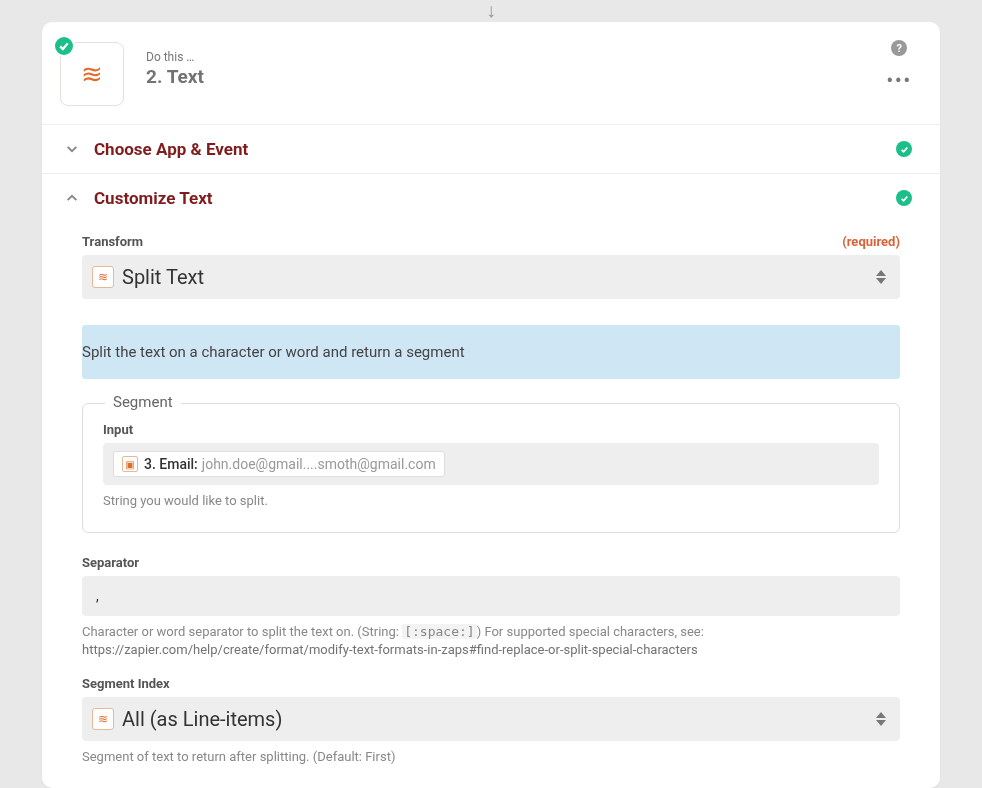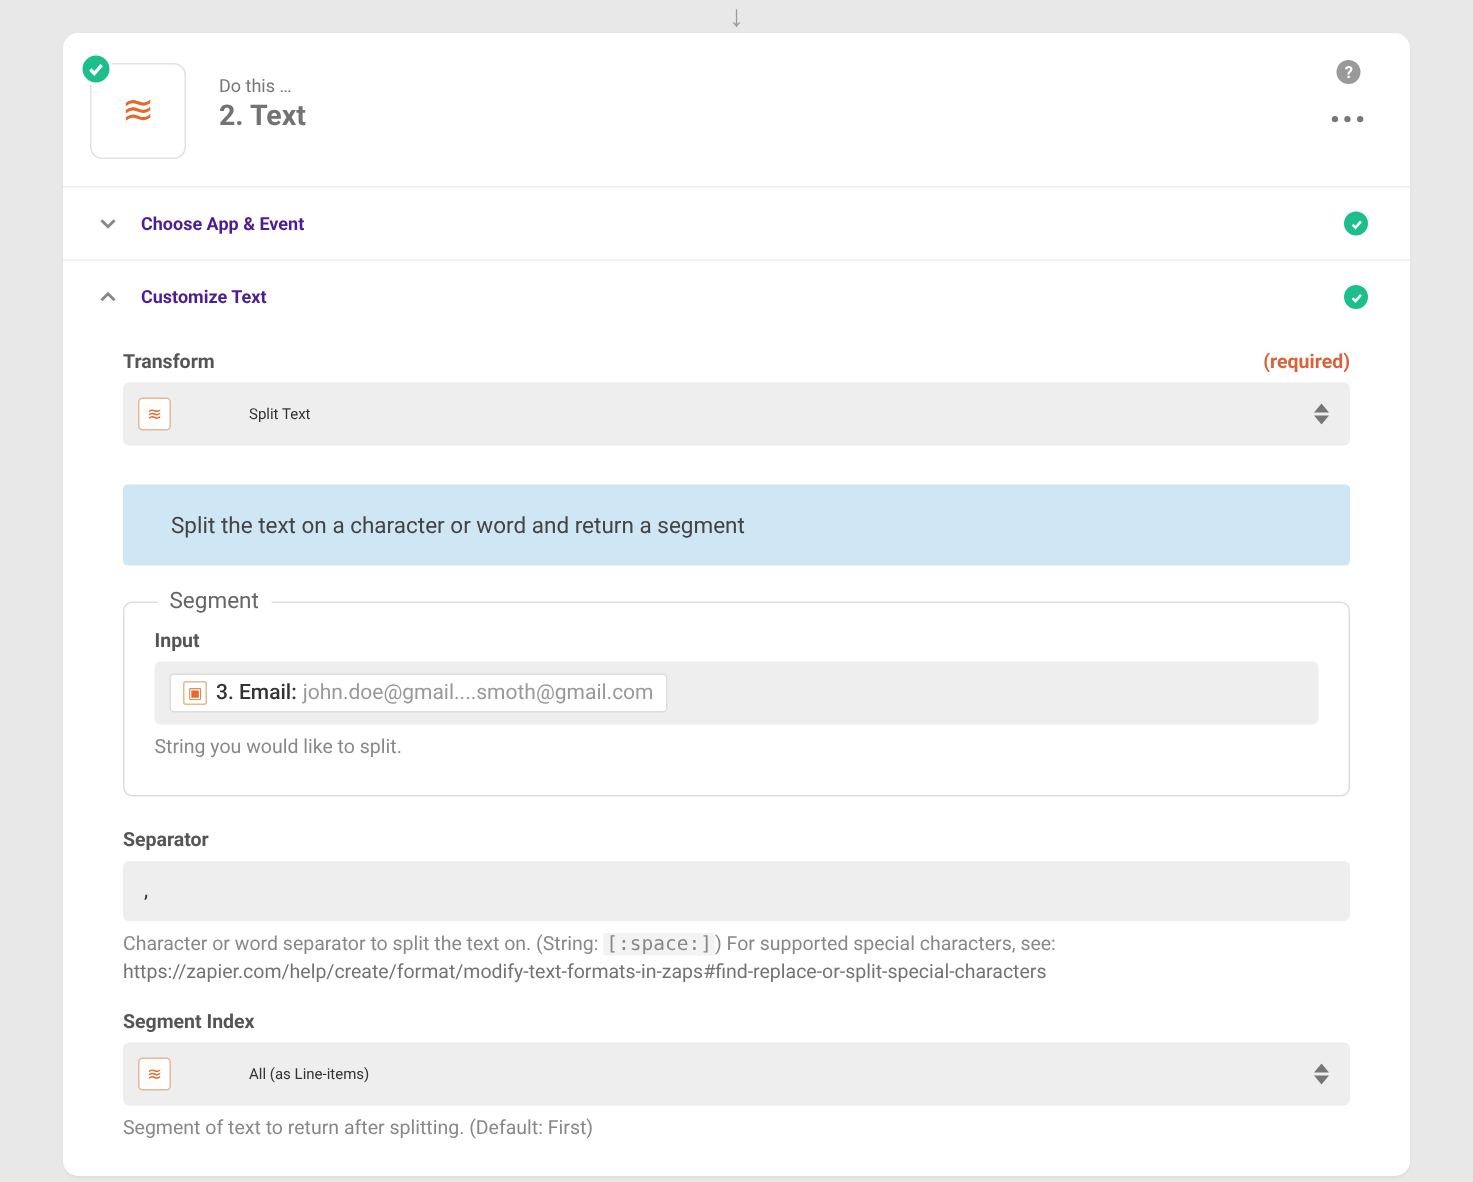--- a/index.html
+++ b/index.html
@@ -136,23 +136,23 @@
       flex-shrink: 0;
     }
     .chevron svg {
       width: 14px;
       height: 14px;
       stroke: currentColor;
       stroke-width: 2.2;
       fill: none;
     }
     .section-title {
-      font-size: 12px;
+      font-size: 17px;
       font-weight: 700;
-      color: #4c1d95;
+      color: #7f1d1d;
       flex: 1;
     }
     .mini-check {
       width: 16px;
       height: 16px;
       border-radius: 50%;
       background: #1cbf8a;
       display: flex;
       align-items: center;
       justify-content: center;
@@ -220,28 +220,27 @@
       justify-content: center;
       margin-right: 8px;
       flex-shrink: 0;
     }
     .mini-app-icon span {
       color: #e06b2b;
       font-size: 12px;
       line-height: 1;
     }
     .select-text {
-      font-size: 10px;
+      font-size: 20px;
       color: #333;
-      margin-left: 44px;
     }
 
     .info-box {
       background: #cfe6f5;
-      padding: 18px 32px;
+      padding: 18px 0;
       border-radius: 3px;
       margin-top: 26px;
       font-size: 15px;
       color: #444;
     }
 
     .fieldset {
       margin-top: 24px;
       border: 1px solid #ddd;
       border-radius: 6px;

